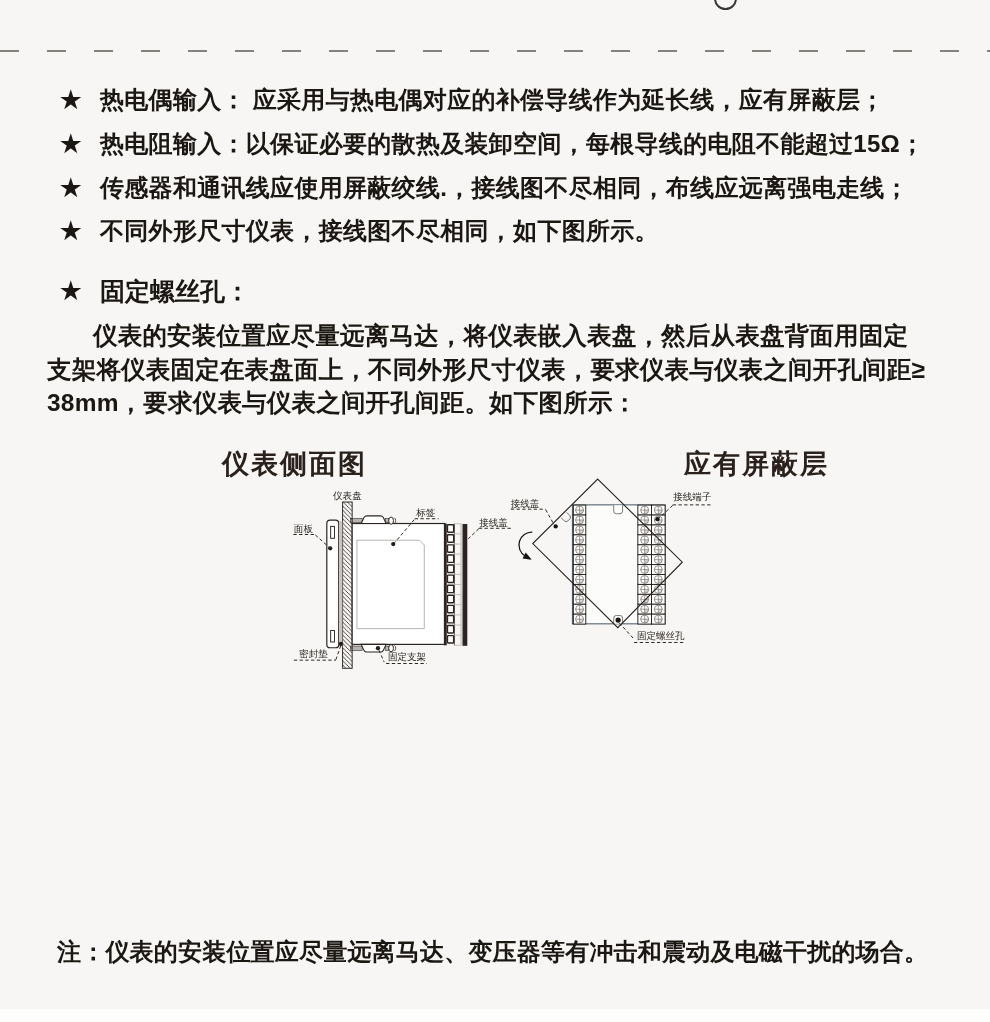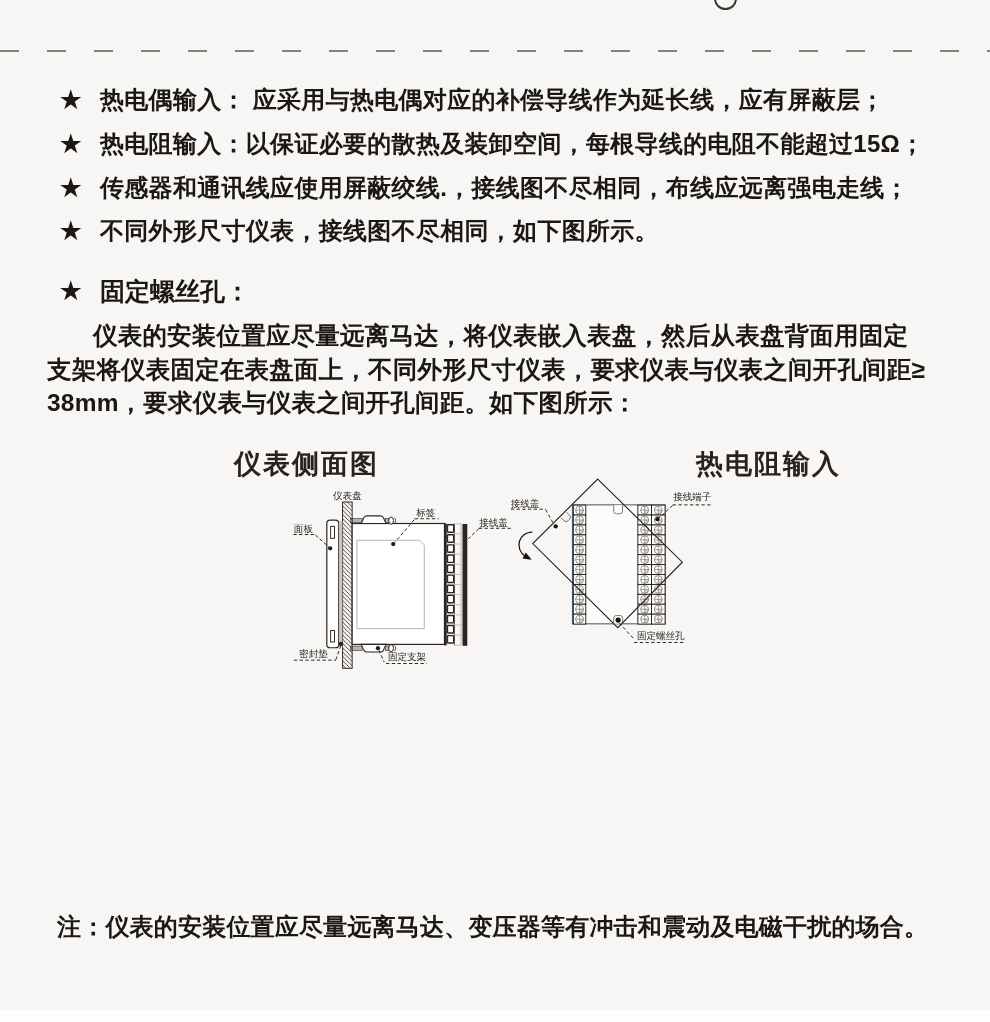--- a/index.html
+++ b/index.html
@@ -13,25 +13,25 @@
   
   .bullet-row{left:60px;display:flex;align-items:flex-start;font-weight:700;font-size:24px;line-height:29px;letter-spacing:.3px;white-space:nowrap;}
   .bullet-row .star{width:26px;font-size:24px;margin-right:14px;flex:none;}
   #sec-header{left:60px;top:276px;display:flex;font-weight:700;font-size:25px;line-height:30px;white-space:nowrap;}
   #sec-header .star{width:26px;font-size:24px;margin-right:14px;flex:none;}
   
   #para{left:47px;top:319px;width:915px;font-weight:700;font-size:24.5px;line-height:33.5px;letter-spacing:.2px;}
   #para .pline{white-space:nowrap;}
   #para .pline.indent{padding-left:46px;}
   
-  .fig-title{top:446px;font-family:Liberation Mono, monospace;font-weight:700;font-size:27px;letter-spacing:2px;color:#2b211c;white-space:nowrap;margin-left:12px;}
+  .fig-title{top:446px;font-family:Liberation Mono, monospace;font-weight:700;font-size:27px;letter-spacing:2px;color:#2b211c;white-space:nowrap;}
   #title-side{left:222px;}
   #title-back{left:684px;}
   
-  #note{left:57px;top:911px;font-weight:700;font-size:24px;letter-spacing:.2px;white-space:nowrap;}
+  #note{left:57px;top:936px;font-weight:700;font-size:24px;letter-spacing:.2px;white-space:nowrap;}
   
   #bottom-strip{left:0;bottom:0;width:990px;height:13px;background:#fdfdfc;}
   
   text.dlabel{font-family:"Liberation Sans",sans-serif;font-size:20px;fill:#221d18;}
 </style>
 </head>
 <body>
 
 <div id="page">
 
@@ -60,21 +60,21 @@
     <span>固定螺丝孔：</span>
   </div>
 
   <div id="para" class="abs">
     <div class="pline indent">仪表的安装位置应尽量远离马达，将仪表嵌入表盘，然后从表盘背面用固定</div>
     <div class="pline">支架将仪表固定在表盘面上，不同外形尺寸仪表，要求仪表与仪表之间开孔间距≥</div>
     <div class="pline">38mm，要求仪表与仪表之间开孔间距。如下图所示：</div>
   </div>
 
   <div id="title-side" class="fig-title abs">仪表侧面图</div>
-  <div id="title-back" class="fig-title abs">热电阻输入</div>
+  <div id="title-back" class="fig-title abs">应有屏蔽层</div>
 
   <svg id="diagram-svg" class="abs" style="left:0;top:470px" width="990" height="430" viewBox="0 470 990 900">
     <defs>
       <pattern id="hatch" patternUnits="userSpaceOnUse" width="9" height="9">
         <path d="M-2,-2 L11,11" stroke="#2b2420" stroke-width="1.7" fill="none"></path>
       </pattern>
       <pattern id="thread" patternUnits="userSpaceOnUse" width="3" height="10">
         <line x1="1.5" y1="0" x2="1.5" y2="10" stroke="#2b2420" stroke-width="1.1"></line>
       </pattern>
     </defs>

